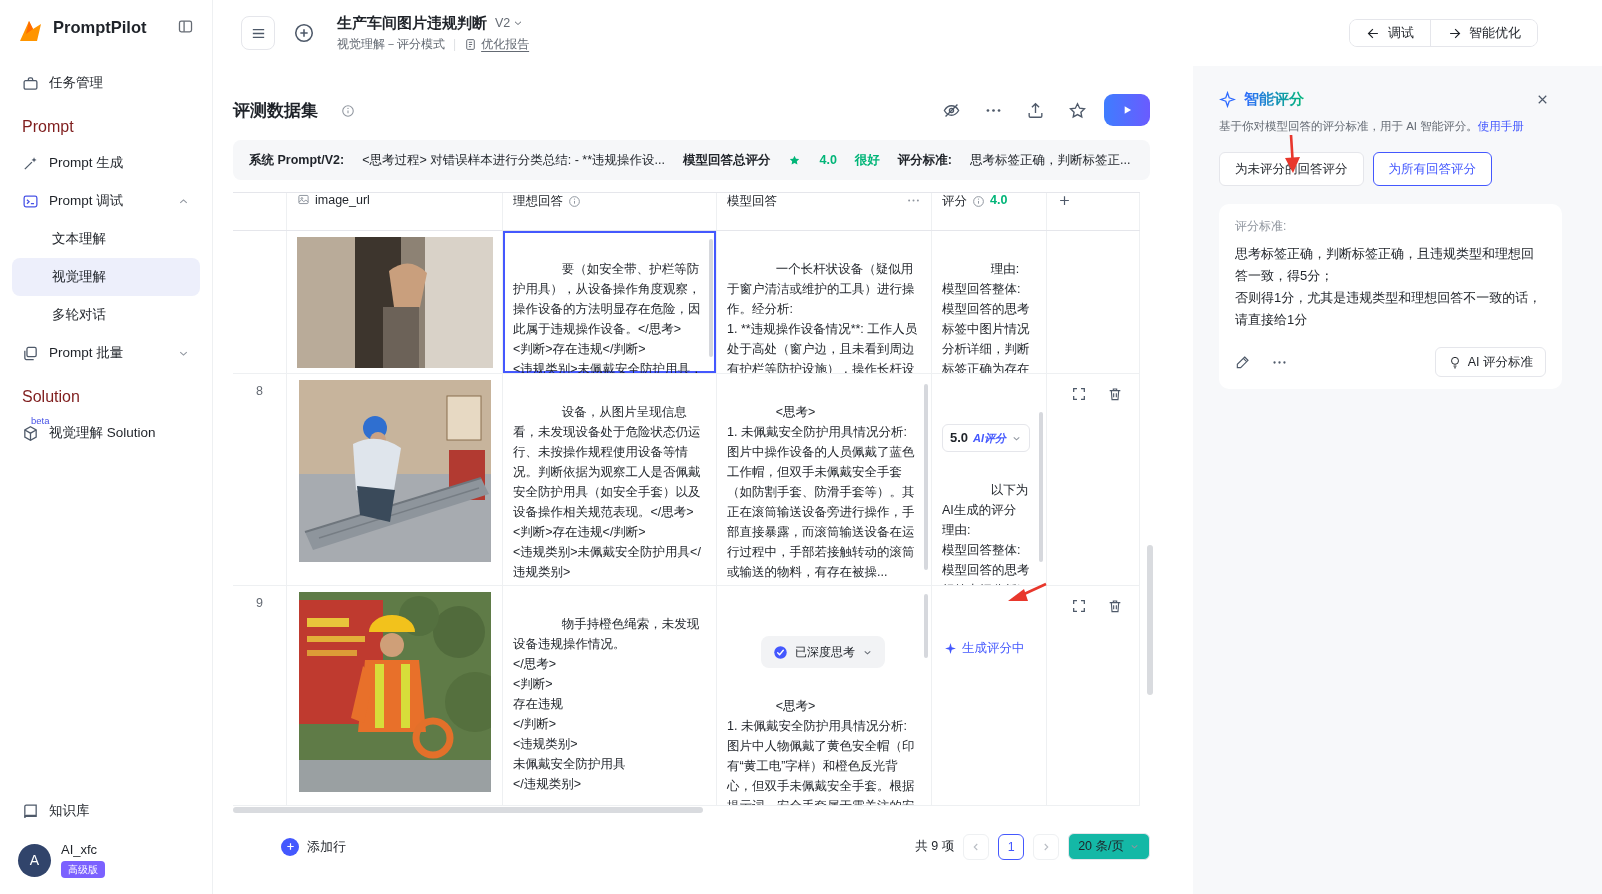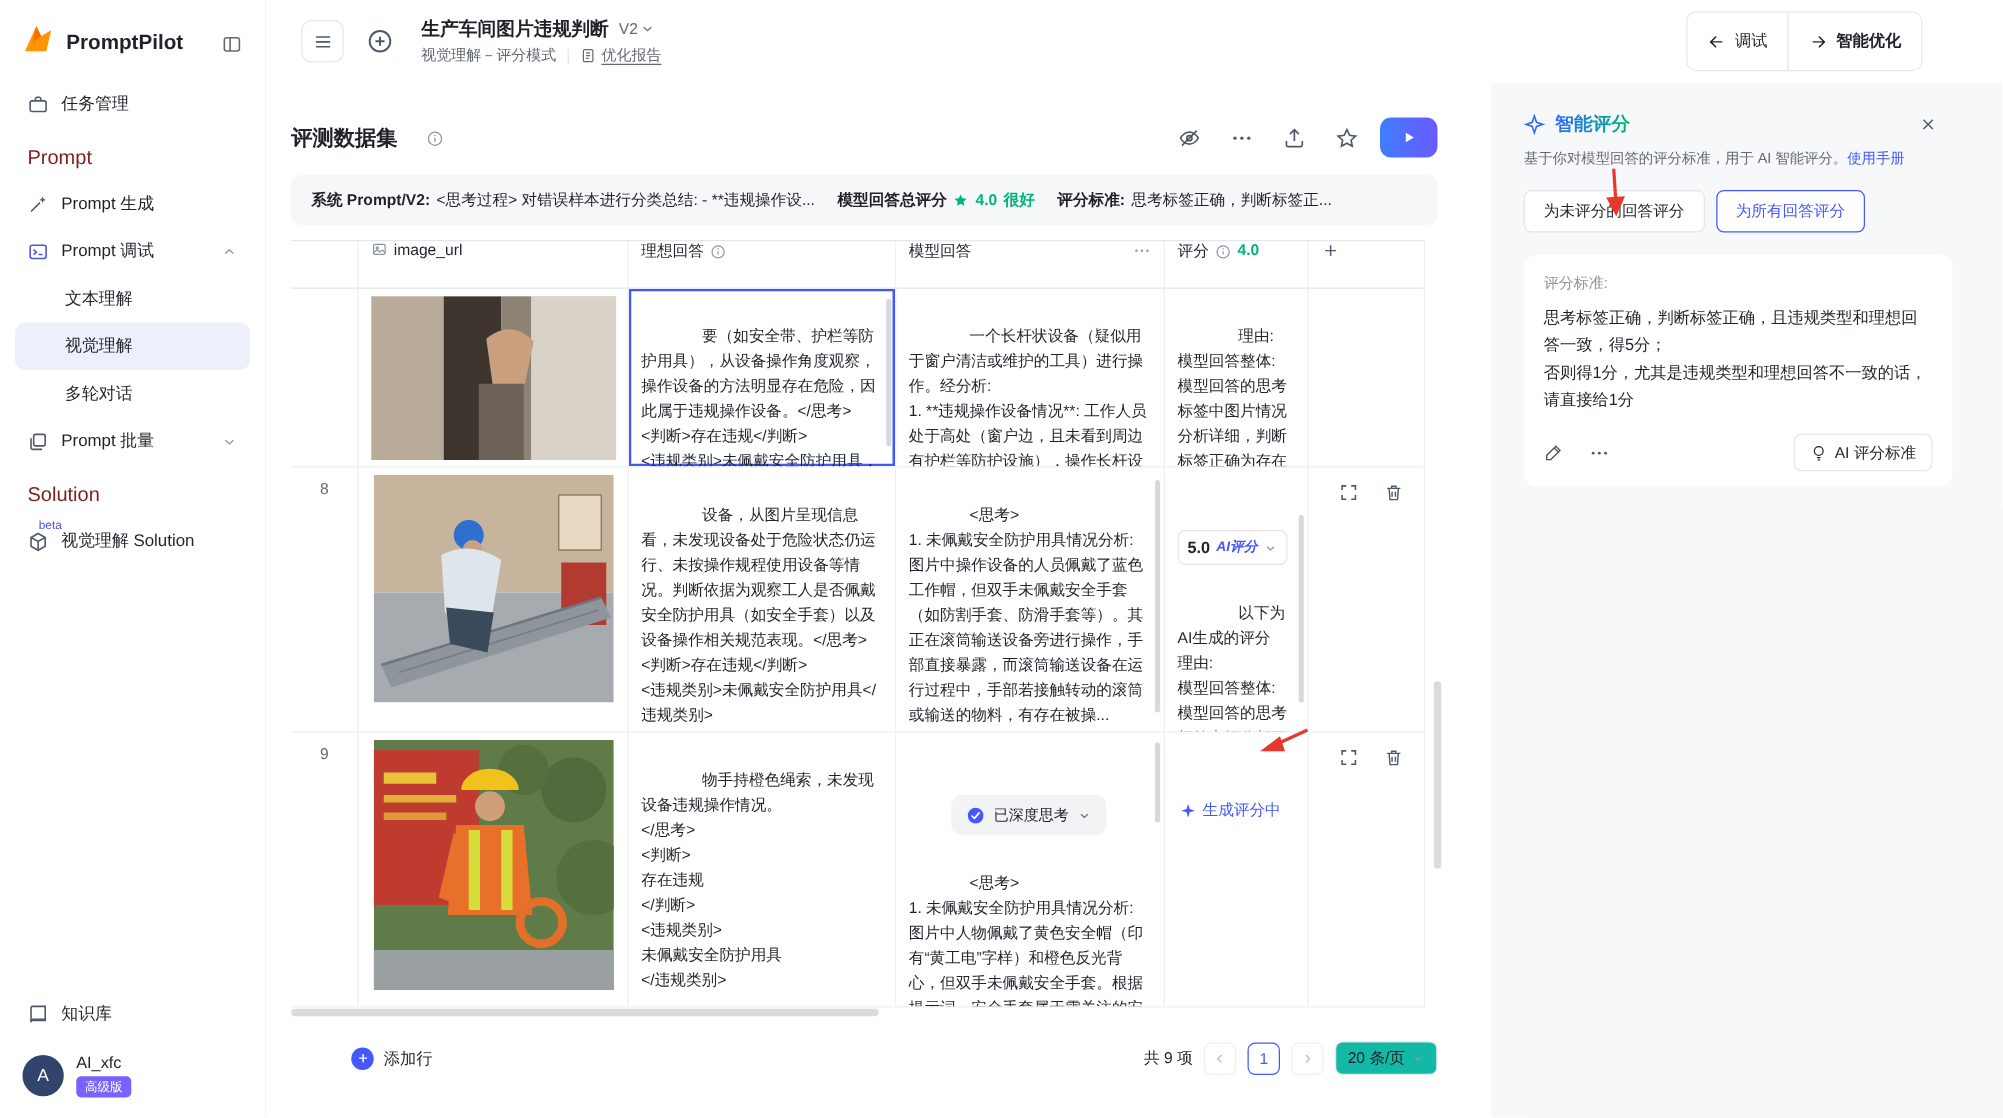--- a/index.html
+++ b/index.html
@@ -3,21 +3,21 @@
 <meta charset="utf-8">
 <style>
   * { margin:0; padding:0; box-sizing:border-box; }
   html,body { width:1602px; height:894px; overflow:hidden; }
   body { font-family:"Liberation Sans","DejaVu Sans",sans-serif; font-size:13px; color:#1f2329; background:#fff; }
   svg { display:block; }
   .app { position:relative; width:1602px; height:894px; display:flex; overflow:hidden; }
 
   
   .sidebar { flex:0 0 213px; border-right:1px solid #eef0f2; display:flex; flex-direction:column; padding:18px 12px 16px; background:#fff; }
-  .logo-row { display:flex; align-items:flex-end; gap:9px; padding:0 6px 20px; }
+  .logo-row { display:flex; align-items:flex-start; gap:9px; padding:0 6px 20px; }
   .logo-text { font-weight:bold; font-size:16.5px; }
   .collapse-btn { margin-left:auto; color:#646a73; cursor:pointer; }
   .nav-item { display:flex; align-items:center; gap:10px; height:38px; padding:0 10px; border-radius:8px; font-size:13.5px; cursor:pointer; position:relative; }
   .nav-item .ic { display:inline-flex; color:#4e5969; }
   .nav-item.sub { padding-left:40px; }
   .nav-item.active { background:#edeffb; }
   .nav-item .chev { margin-left:auto; color:#8f959e; display:inline-flex; }
   .nav-section { font-size:16px; color:#7f1d1d; padding:16px 10px 8px; }
   .ic-blue { color:#4954e6 !important; }
   .nav-spacer { flex:1; }
@@ -33,36 +33,36 @@
   .top-header { height:66px; flex:0 0 66px; display:flex; align-items:center; padding:0 0 0 28px; gap:12px; background:#fff; }
   .icon-btn { width:34px; height:34px; border-radius:8px; display:flex; align-items:center; justify-content:center; color:#4e5969; background:#fff; border:none; cursor:pointer; }
   .icon-btn.bordered { border:1px solid #e5e6eb; }
   .title-block { margin-left:4px; }
   .title-row { display:flex; align-items:center; gap:8px; }
   .doc-title { font-size:15px; font-weight:bold; }
   .version { font-size:12.5px; color:#646a73; display:flex; align-items:center; gap:2px; cursor:pointer; }
   .subtitle-row { display:flex; align-items:center; gap:8px; margin-top:3px; font-size:12px; color:#646a73; }
   .subtitle-sep { color:#dfe1e5; }
   .report-link { display:flex; gap:4px; align-items:center; text-decoration:underline; text-underline-offset:3px; cursor:pointer; }
-  .seg-group { margin-left:auto; margin-right:64px; display:flex; border:1px solid #e5e6eb; border-radius:8px; overflow:hidden; height:48px; }
+  .seg-group { margin-left:auto; margin-right:64px; display:flex; border:1px solid #e5e6eb; border-radius:8px; overflow:hidden; height:28px; }
   .seg-btn { display:flex; align-items:center; gap:7px; padding:0 16px; font-size:13px; background:#fff; border:none; cursor:pointer; color:#1f2329; }
-  .seg-btn + .seg-btn { border-left:1px solid #e5e6eb;font-weight:bold; }
+  .seg-btn + .seg-btn { border-left:1px solid #e5e6eb; }
 
   
   .content-row { flex:1; display:flex; min-height:0; }
   .main { flex:0 0 980px; width:980px; position:relative; padding:28px 0 0 20px; background:#fff; }
   .main-title-row { width:917px; display:flex; align-items:center; gap:23px; }
   .main-title { font-size:17px; font-weight:bold; }
   .info-ic { color:#8f959e; display:inline-flex; margin-top:2px; }
   .toolbar { margin-left:auto; display:flex; align-items:center; gap:12px; }
   .tool-ic { width:30px; height:30px; display:flex; align-items:center; justify-content:center; color:#4e5969; border-radius:6px; cursor:pointer; }
   .play-btn { width:46px; height:32px; border-radius:9px; background:linear-gradient(90deg,#3f7dff,#6a5bff); display:flex; align-items:center; justify-content:center; cursor:pointer; border:none; }
 
   .info-bar { width:917px; margin-top:14px; background:#f6f7f9; border-radius:8px; height:40px; display:flex; align-items:center; padding:0 16px; gap:18px; font-size:12.5px; white-space:nowrap; overflow:hidden; }
-  .info-bar .grp { display:flex; align-items:center; gap:5px; }
+  .info-bar .grp { display:flex; align-items:center; gap:18px; }
   .info-bar .lbl { font-weight:bold; }
   .greenb { color:#00b578; font-weight:bold; }
 
   
   .table { width:907px; margin-top:12px; border-top:1px solid #e5e6eb; position:relative; }
   .trow { display:grid; grid-template-columns:54px 216px 214px 215px 115px 93px; border-bottom:1px solid #eef0f2; }
   .trow.head { height:38px; border-bottom:1px solid #e5e6eb; }
   .tcell { border-right:1px solid #eef0f2; position:relative; overflow:hidden; }
   .hcell { display:flex; align-items:flex-start; gap:5px; padding:0 10px; font-size:12.5px; }
   .hcell .more { margin-left:auto; color:#8f959e; display:inline-flex; cursor:pointer; }

